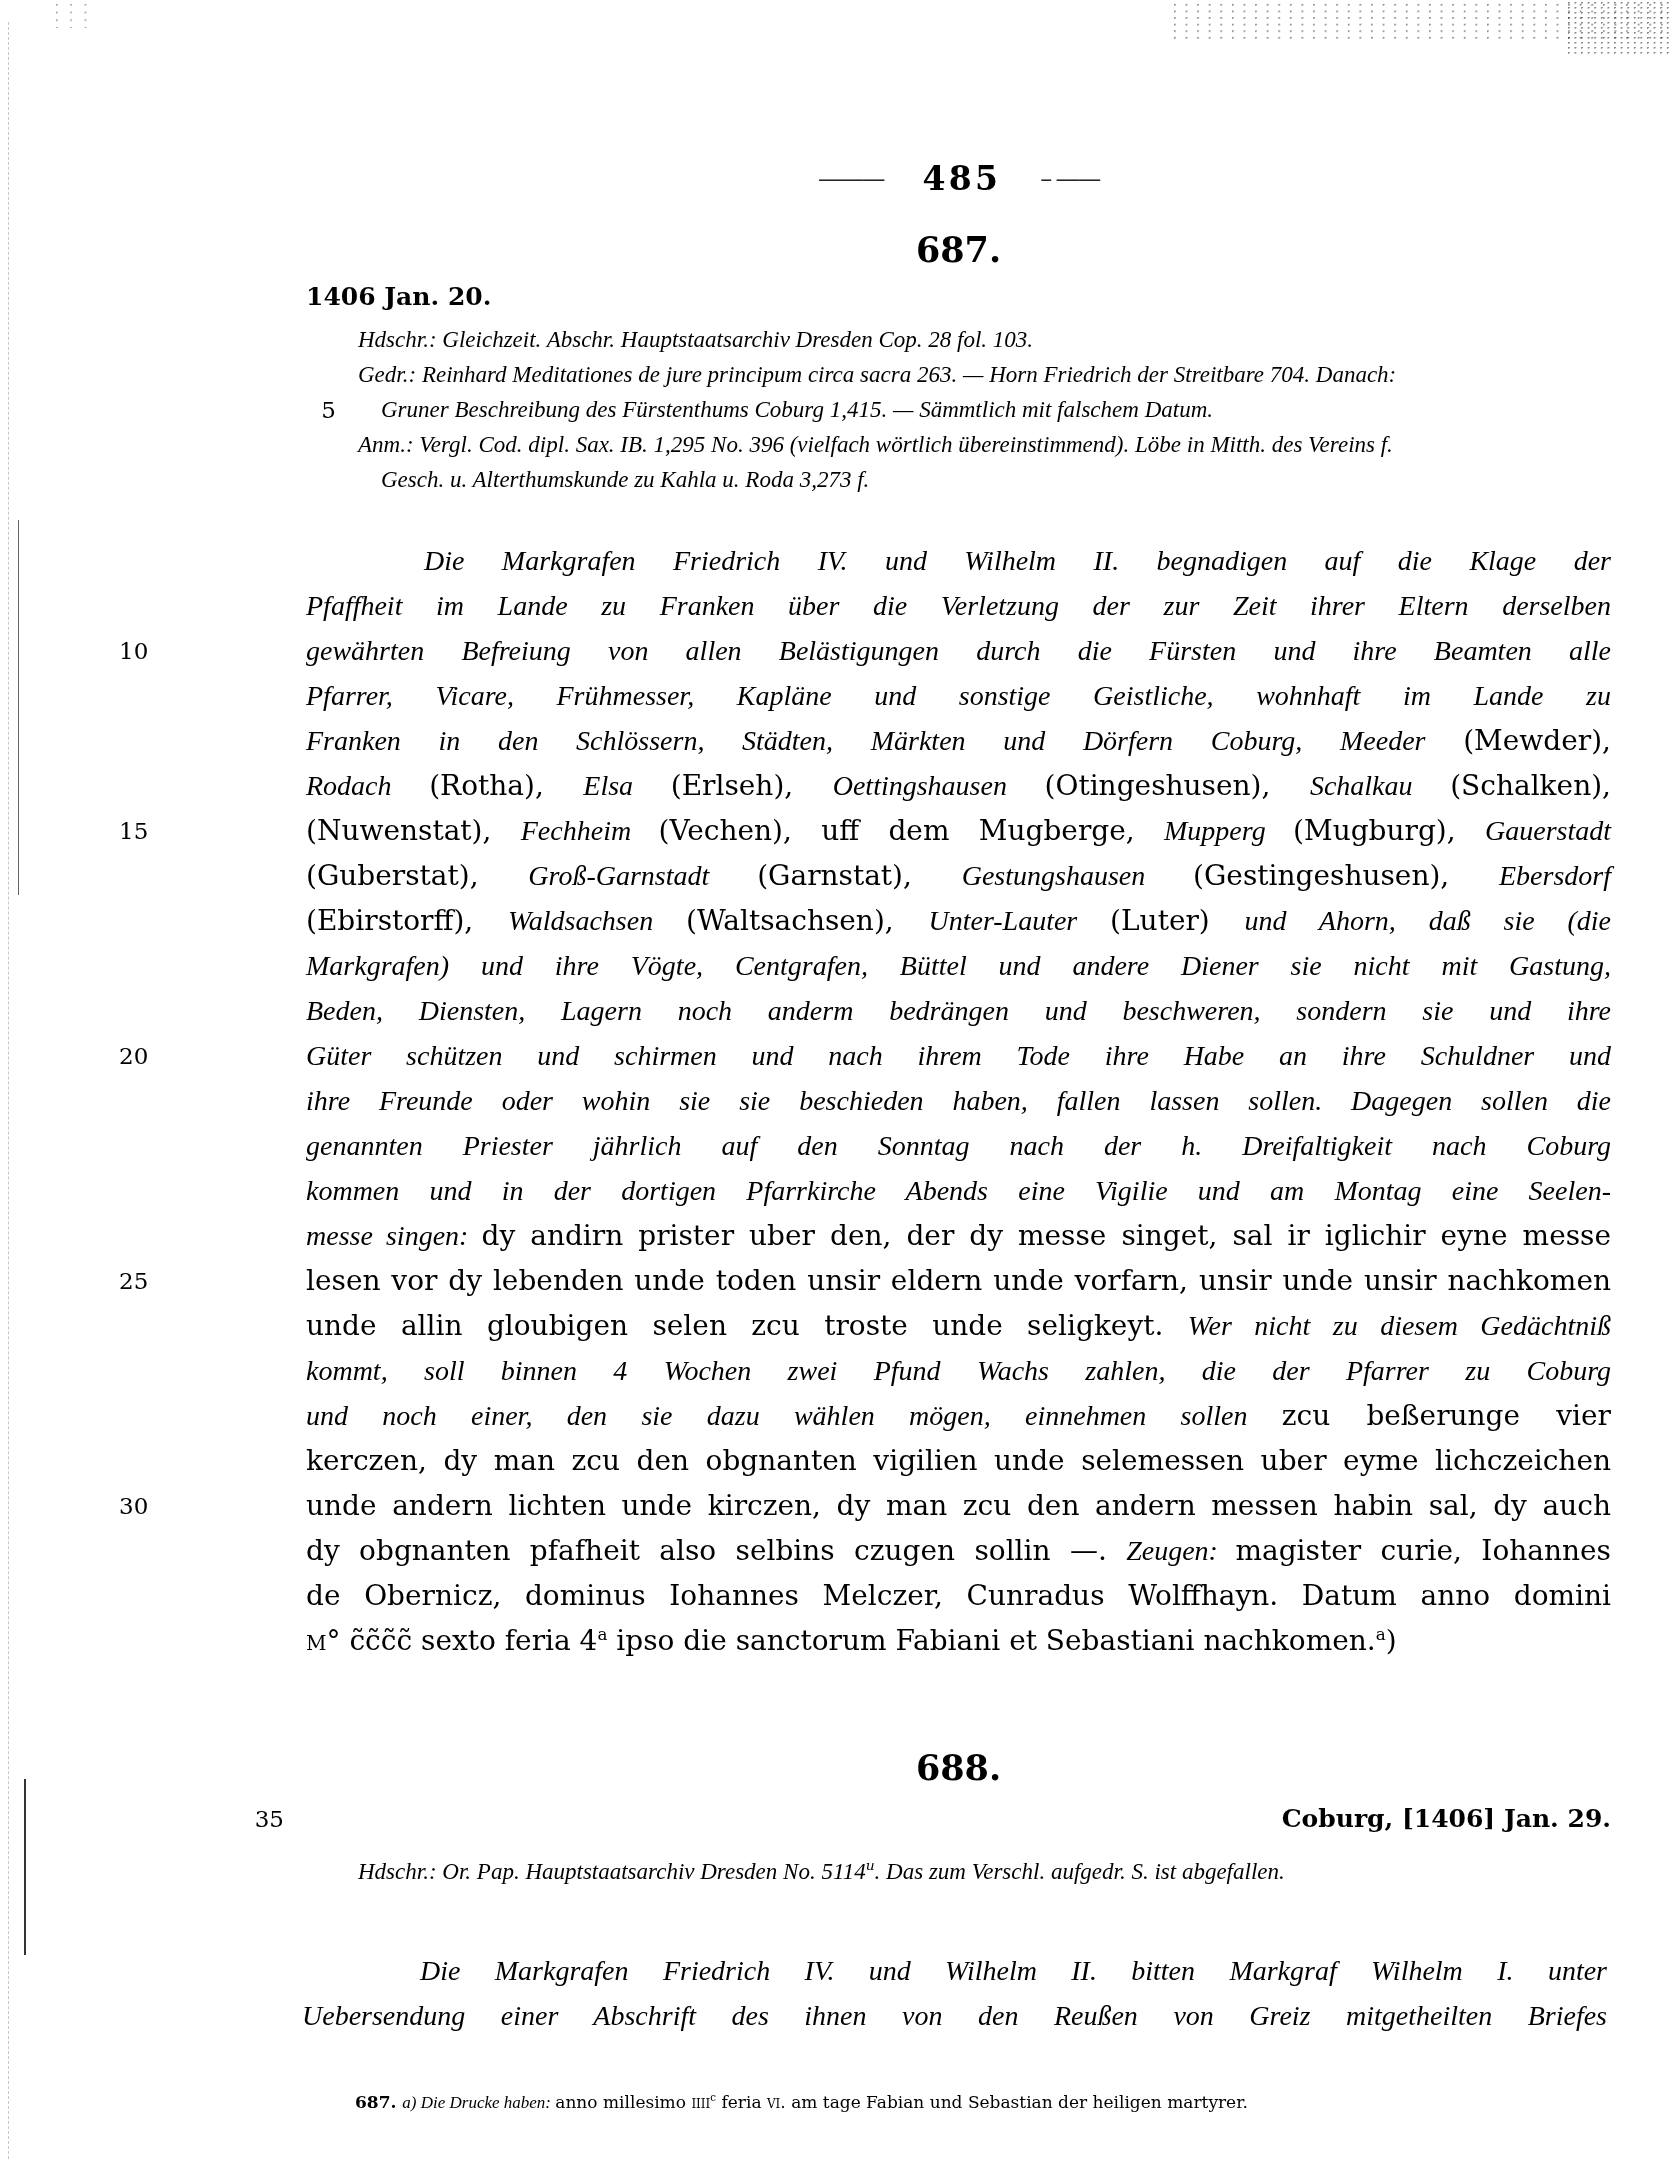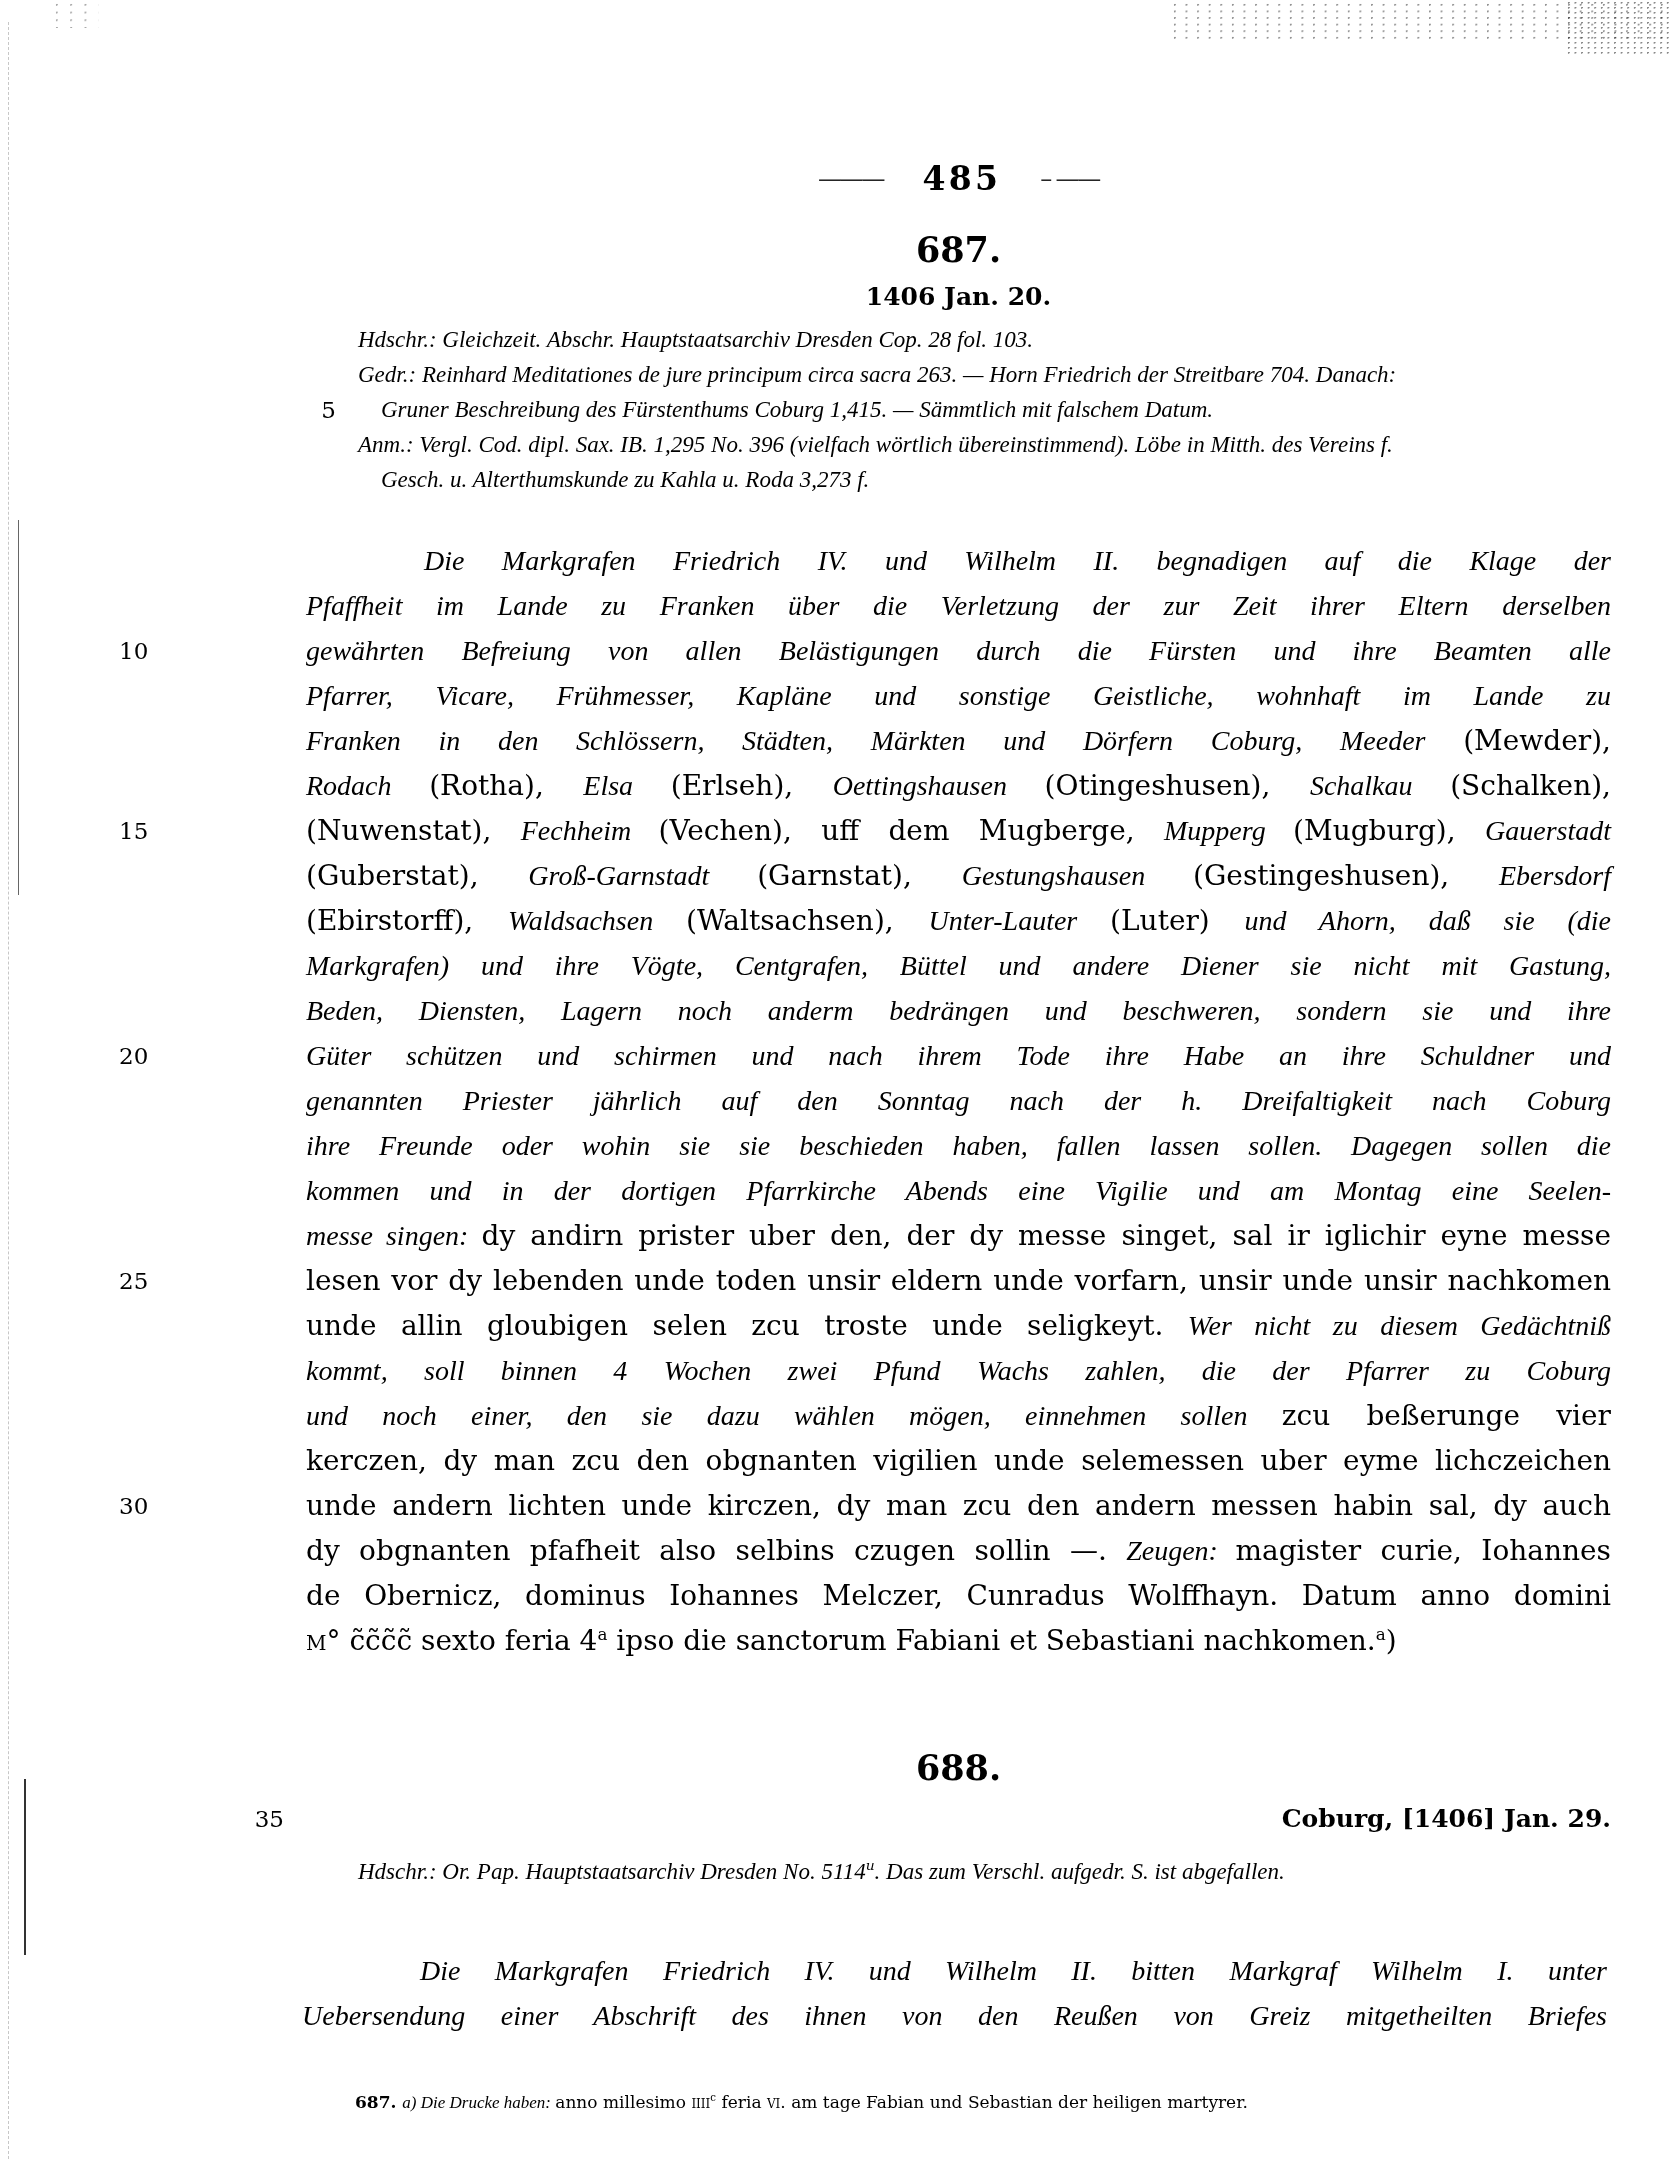--- a/index.html
+++ b/index.html
@@ -26,21 +26,21 @@
   
   .pg-head{position:absolute;top:159px;left:306px;width:1305px;
     display:flex;align-items:center;justify-content:center;gap:39px;}
   .pg-num{font-size:33px;font-weight:bold;letter-spacing:3.3px;}
   .pg-dash{font-size:24px;letter-spacing:-2.2px;opacity:.85;}
 
   .entry-num{position:absolute;left:306px;width:1305px;text-align:center;
     font-size:35px;font-weight:bold;}
   .e687-num{top:229px;}
   .e688-num{top:1747px;}
-  .date-line{position:absolute;left:306px;width:1305px;text-align:center;
+  .date-line{position:absolute;left:306px;width:1305px;text-align:left;
     font-size:25px;font-weight:bold;}
   .e687-date{top:282px;}
 
   
   .refs{position:absolute;font-size:23px;line-height:35px;font-style:italic;}
   .e687-refs{top:322px;left:358px;width:1256px;}
   .e688-refs{top:1854px;left:358px;width:1256px;}
 
   
   .body-text{position:absolute;font-size:28px;line-height:45px;}
@@ -101,22 +101,22 @@
       <div class="line just"><span class="num">10</span><span class="it">gewährten Befreiung von allen Belästigungen durch die Fürsten und ihre Beamten alle</span></div>
       <div class="line just"><span class="it">Pfarrer, Vicare, Frühmesser, Kapläne und sonstige Geistliche, wohnhaft im Lande zu</span></div>
       <div class="line just"><span class="it">Franken in den Schlössern, Städten, Märkten und Dörfern Coburg, Meeder </span><span class="ro">(Mewder),</span></div>
       <div class="line just"><span class="it">Rodach </span><span class="ro">(Rotha), </span><span class="it">Elsa </span><span class="ro">(Erlseh), </span><span class="it">Oettingshausen </span><span class="ro">(Otingeshusen), </span><span class="it">Schalkau </span><span class="ro">(Schalken),</span></div>
       <div class="line just"><span class="num">15</span><span class="ro">(Nuwenstat), </span><span class="it">Fechheim </span><span class="ro">(Vechen), uff dem Mugberge, </span><span class="it">Mupperg </span><span class="ro">(Mugburg), </span><span class="it">Gauerstadt</span></div>
       <div class="line just"><span class="ro">(Guberstat), </span><span class="it">Groß-Garnstadt </span><span class="ro">(Garnstat), </span><span class="it">Gestungshausen </span><span class="ro">(Gestingeshusen), </span><span class="it">Ebersdorf</span></div>
       <div class="line just"><span class="ro">(Ebirstorff), </span><span class="it">Waldsachsen </span><span class="ro">(Waltsachsen), </span><span class="it">Unter-Lauter </span><span class="ro">(Luter) </span><span class="it">und Ahorn, daß sie (die</span></div>
       <div class="line just"><span class="it">Markgrafen) und ihre Vögte, Centgrafen, Büttel und andere Diener sie nicht mit Gastung,</span></div>
       <div class="line just"><span class="it">Beden, Diensten, Lagern noch anderm bedrängen und beschweren, sondern sie und ihre</span></div>
       <div class="line just"><span class="num">20</span><span class="it">Güter schützen und schirmen und nach ihrem Tode ihre Habe an ihre Schuldner und</span></div>
+      <div class="line just"><span class="it">ihre Freunde oder wohin sie sie beschieden haben, fallen lassen sollen. Dagegen sollen die</span></div>
       <div class="line just"><span class="it">genannten Priester jährlich auf den Sonntag nach der h. Dreifaltigkeit nach Coburg</span></div>
-      <div class="line just"><span class="it">ihre Freunde oder wohin sie sie beschieden haben, fallen lassen sollen. Dagegen sollen die</span></div>
       <div class="line just"><span class="it">kommen und in der dortigen Pfarrkirche Abends eine Vigilie und am Montag eine Seelen-</span></div>
       <div class="line just"><span class="it">messe singen: </span><span class="ro">dy andirn prister uber den, der dy messe singet, sal ir iglichir eyne messe</span></div>
       <div class="line just"><span class="num">25</span><span class="ro">lesen vor dy lebenden unde toden unsir eldern unde vorfarn, unsir unde unsir nachkomen</span></div>
       <div class="line just"><span class="ro">unde allin gloubigen selen zcu troste unde seligkeyt. </span><span class="it">Wer nicht zu diesem Gedächtniß</span></div>
       <div class="line just"><span class="it">kommt, soll binnen 4 Wochen zwei Pfund Wachs zahlen, die der Pfarrer zu Coburg</span></div>
       <div class="line just"><span class="it">und noch einer, den sie dazu wählen mögen, einnehmen sollen </span><span class="ro">zcu beßerunge vier</span></div>
       <div class="line just"><span class="ro">kerczen, dy man zcu den obgnanten vigilien unde selemessen uber eyme lichczeichen</span></div>
       <div class="line just"><span class="num">30</span><span class="ro">unde andern lichten unde kirczen, dy man zcu den andern messen habin sal, dy auch</span></div>
       <div class="line just"><span class="ro">dy obgnanten pfafheit also selbins czugen sollin —. </span><span class="it">Zeugen: </span><span class="ro">magister curie, Iohannes</span></div>
       <div class="line just"><span class="ro">de Obernicz, dominus Iohannes Melczer, Cunradus Wolffhayn. Datum anno domini</span></div>

